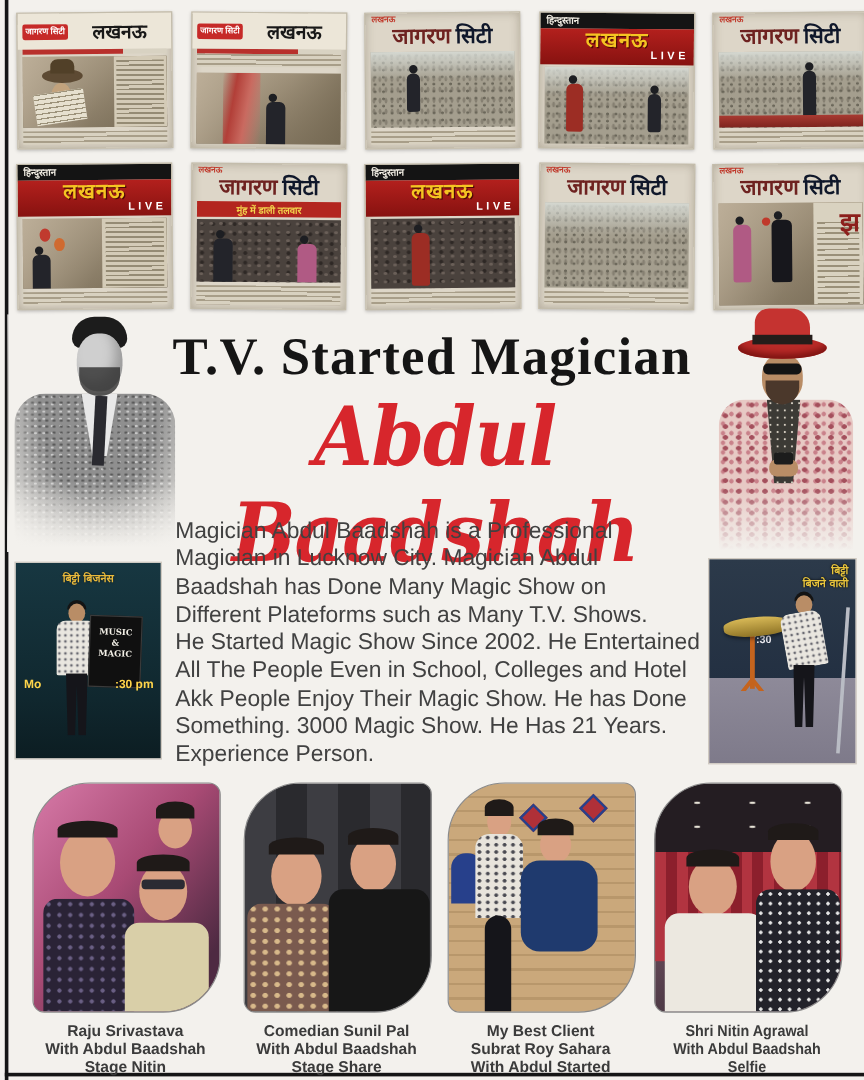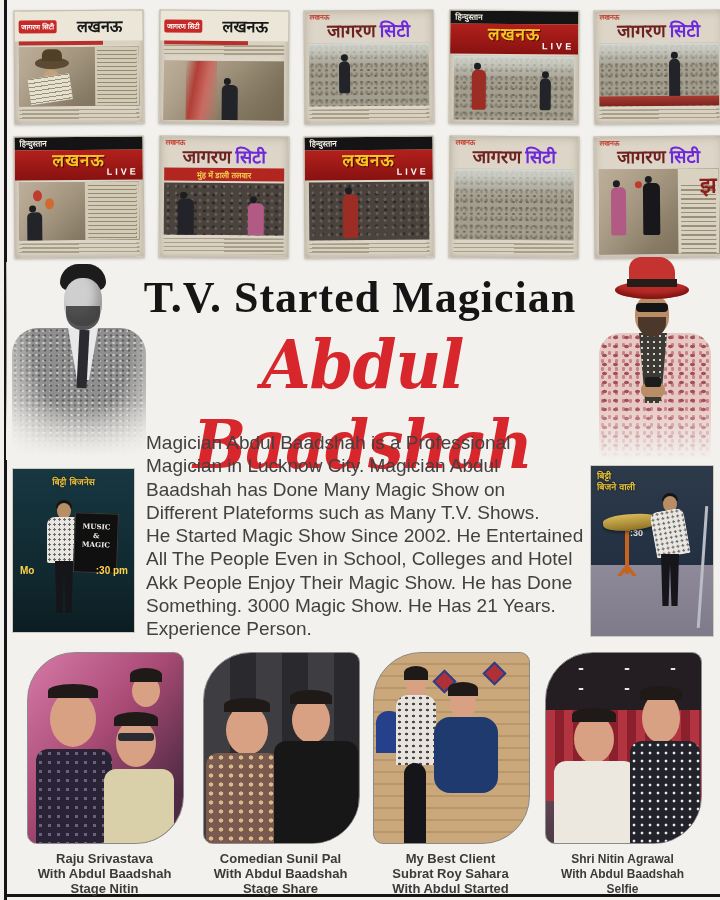--- a/index.html
+++ b/index.html
@@ -31,21 +31,21 @@
     width:36px;text-align:center;padding:2px 1px;border-radius:2px}
   .mh-a .lk{flex:1;text-align:center;color:#181818;font-weight:bold;font-size:16px;
     font-family:"DejaVu Sans",sans-serif}
   .redstrip{height:4px;background:linear-gradient(90deg,#b8302c 70%,#d8d2c2 70%);flex:none;margin:0 4px}
 
   
   .mh-b{padding:2px 5px 1px;flex:none;text-align:center}
   .mh-b .small{color:#c0392b;font-size:7px;font-weight:bold;text-align:left;line-height:8px}
   .mh-b .big{font-size:18px;font-weight:bold;line-height:19px;font-family:"DejaVu Sans",sans-serif;white-space:nowrap}
   .mh-b .j{color:#6e2220}
-  .mh-b .c{color:#6d28d9;margin-left:4px}
+  .mh-b .c{color:#0f172a;margin-left:4px}
 
   
   .mh-h{background:#141414;color:#f0ece2;font-size:8px;font-weight:bold;padding:2px 5px;flex:none;line-height:9px}
   .mh-h-red{background:linear-gradient(#b3201d,#871210);padding:2px 4px 3px;flex:none;text-align:center}
   .mh-h-red .lk{color:#f5c522;font-weight:bold;font-size:17px;line-height:17px;letter-spacing:1px;
     font-family:"DejaVu Sans",sans-serif;text-shadow:1px 1px 0 #4d0806;display:block}
   .mh-h-red .live{color:#fff;font-weight:bold;font-size:9px;letter-spacing:3px;display:block;
     text-align:right;line-height:9px;margin-top:-1px}
 
   .banner{background:#b3261f;color:#f2d34c;font-size:8px;font-weight:bold;text-align:center;
@@ -151,21 +151,21 @@
   .sm-man{position:absolute;left:34px;top:34px;width:34px;height:110px}
   .sm-head{position:absolute;left:10px;top:0;width:14px;height:16px;border-radius:50%;background:#b98d66}
   .sm-hair{position:absolute;left:9px;top:-3px;width:16px;height:8px;border-radius:8px 8px 0 0;background:#141414}
   .sm-jacket{position:absolute;left:0;top:14px;width:34px;height:46px;border-radius:8px 8px 2px 2px;
     background-color:#e9e6df;background-image:radial-gradient(#6a6a72 1px, transparent 1.4px);background-size:5px 5px}
   .sm-legs{position:absolute;left:8px;top:58px;width:18px;height:52px;background:#15151a;
     clip-path:polygon(0 0,100% 0,92% 100%,58% 100%,50% 20%,42% 100%,8% 100%)}
 
   .stageR{position:absolute;left:590px;top:465px;width:122px;height:170px;border:1px solid #cfc9c0;
     background:linear-gradient(#2c3a4a 0%,#233042 58%,#8e8a99 58%,#7e7a8a 100%);overflow:hidden}
-  .stageR .bdtext{position:absolute;top:5px;left:6px;right:6px;text-align:left;color:#e8c43c;font-size:9px;line-height:11px;
+  .stageR .bdtext{position:absolute;top:5px;left:6px;right:6px;text-align:right;color:#e8c43c;font-size:9px;line-height:11px;
     font-weight:bold;white-space:pre-line;font-family:"DejaVu Sans",sans-serif;text-shadow:0 0 2px #000}
   .stageR .time{position:absolute;left:34px;top:62px;color:#e8e8ee;font-size:9px;font-weight:bold}
   .cloth{position:absolute;left:12px;top:48px;width:58px;height:16px;background:linear-gradient(#d8b957,#8f7426);
     border-radius:40% 60% 50% 50%;transform:rotate(-6deg);box-shadow:0 2px 3px rgba(0,0,0,.4)}
   .tripod{position:absolute;left:34px;top:62px;width:4px;height:46px;background:#c4641e}
   .tripod::before{content:"";position:absolute;left:-8px;top:38px;width:20px;height:10px;background:#c4641e;
     clip-path:polygon(40% 0,60% 0,100% 100%,78% 100%,50% 30%,22% 100%,0 100%)}
   .sr-man{position:absolute;left:62px;top:30px;width:36px;height:108px}
   .micstand{position:absolute;right:10px;top:40px;width:2.5px;height:122px;background:#b9bcc4;transform:rotate(4deg)}
 

